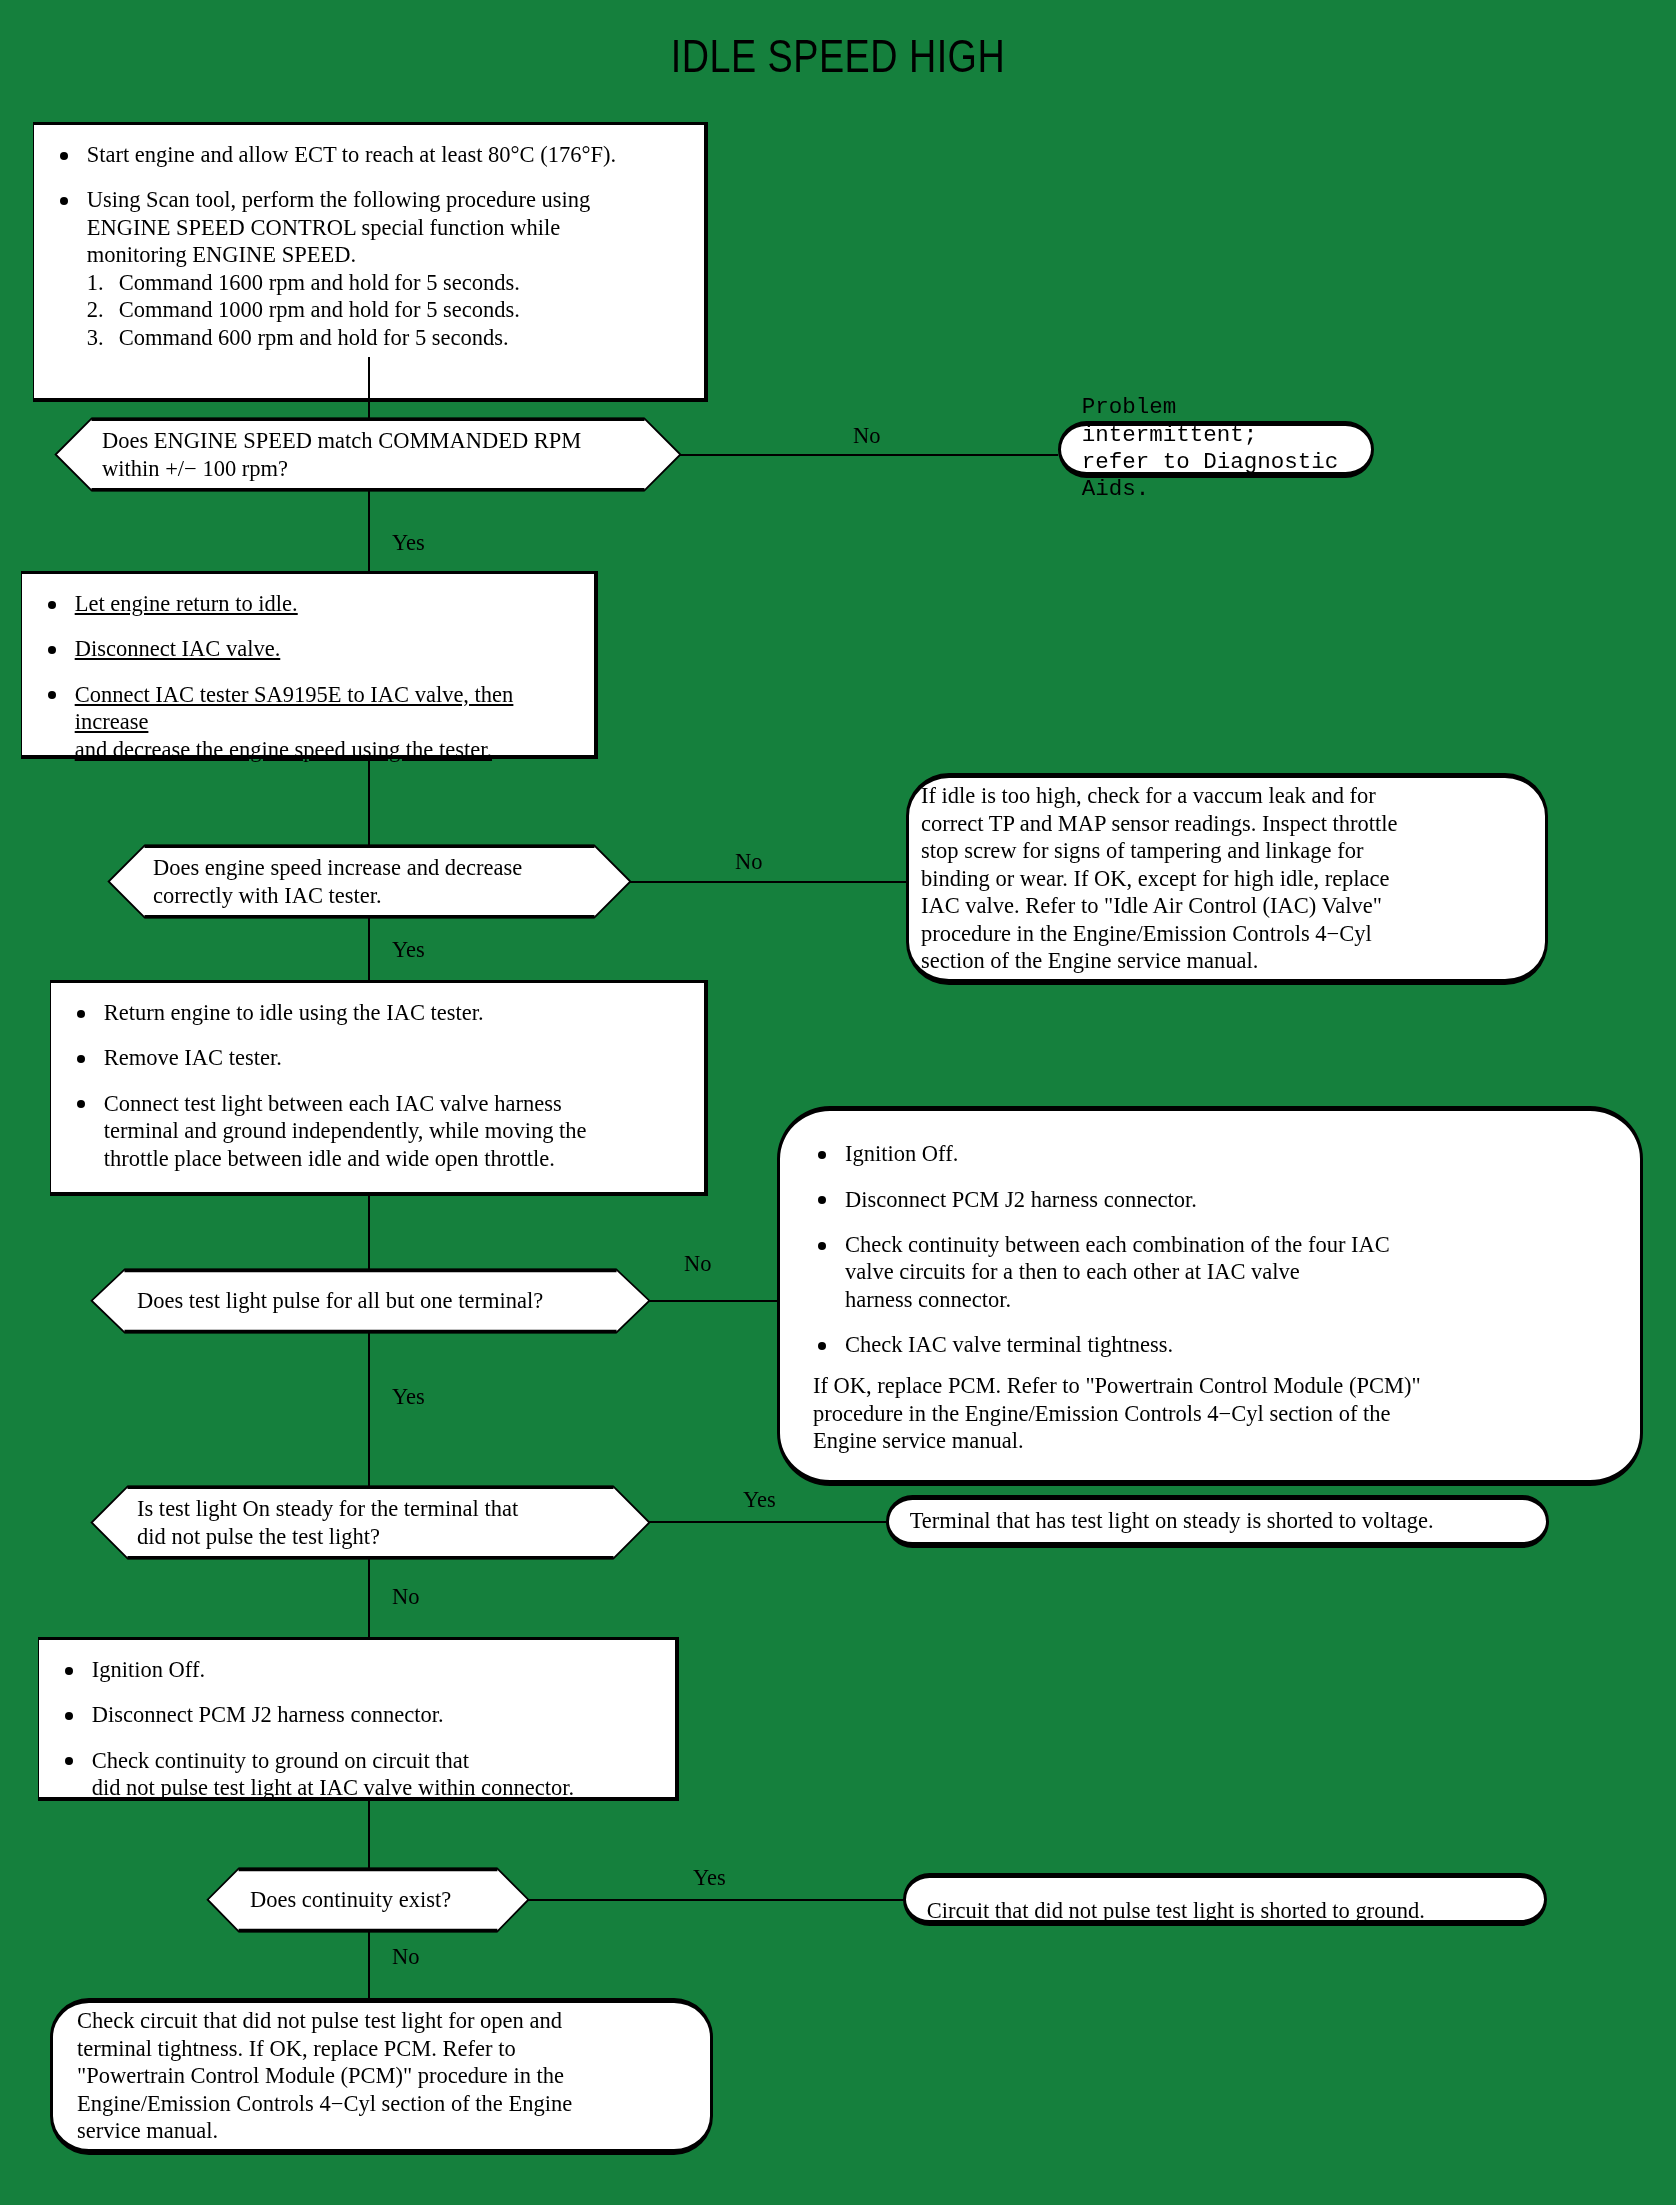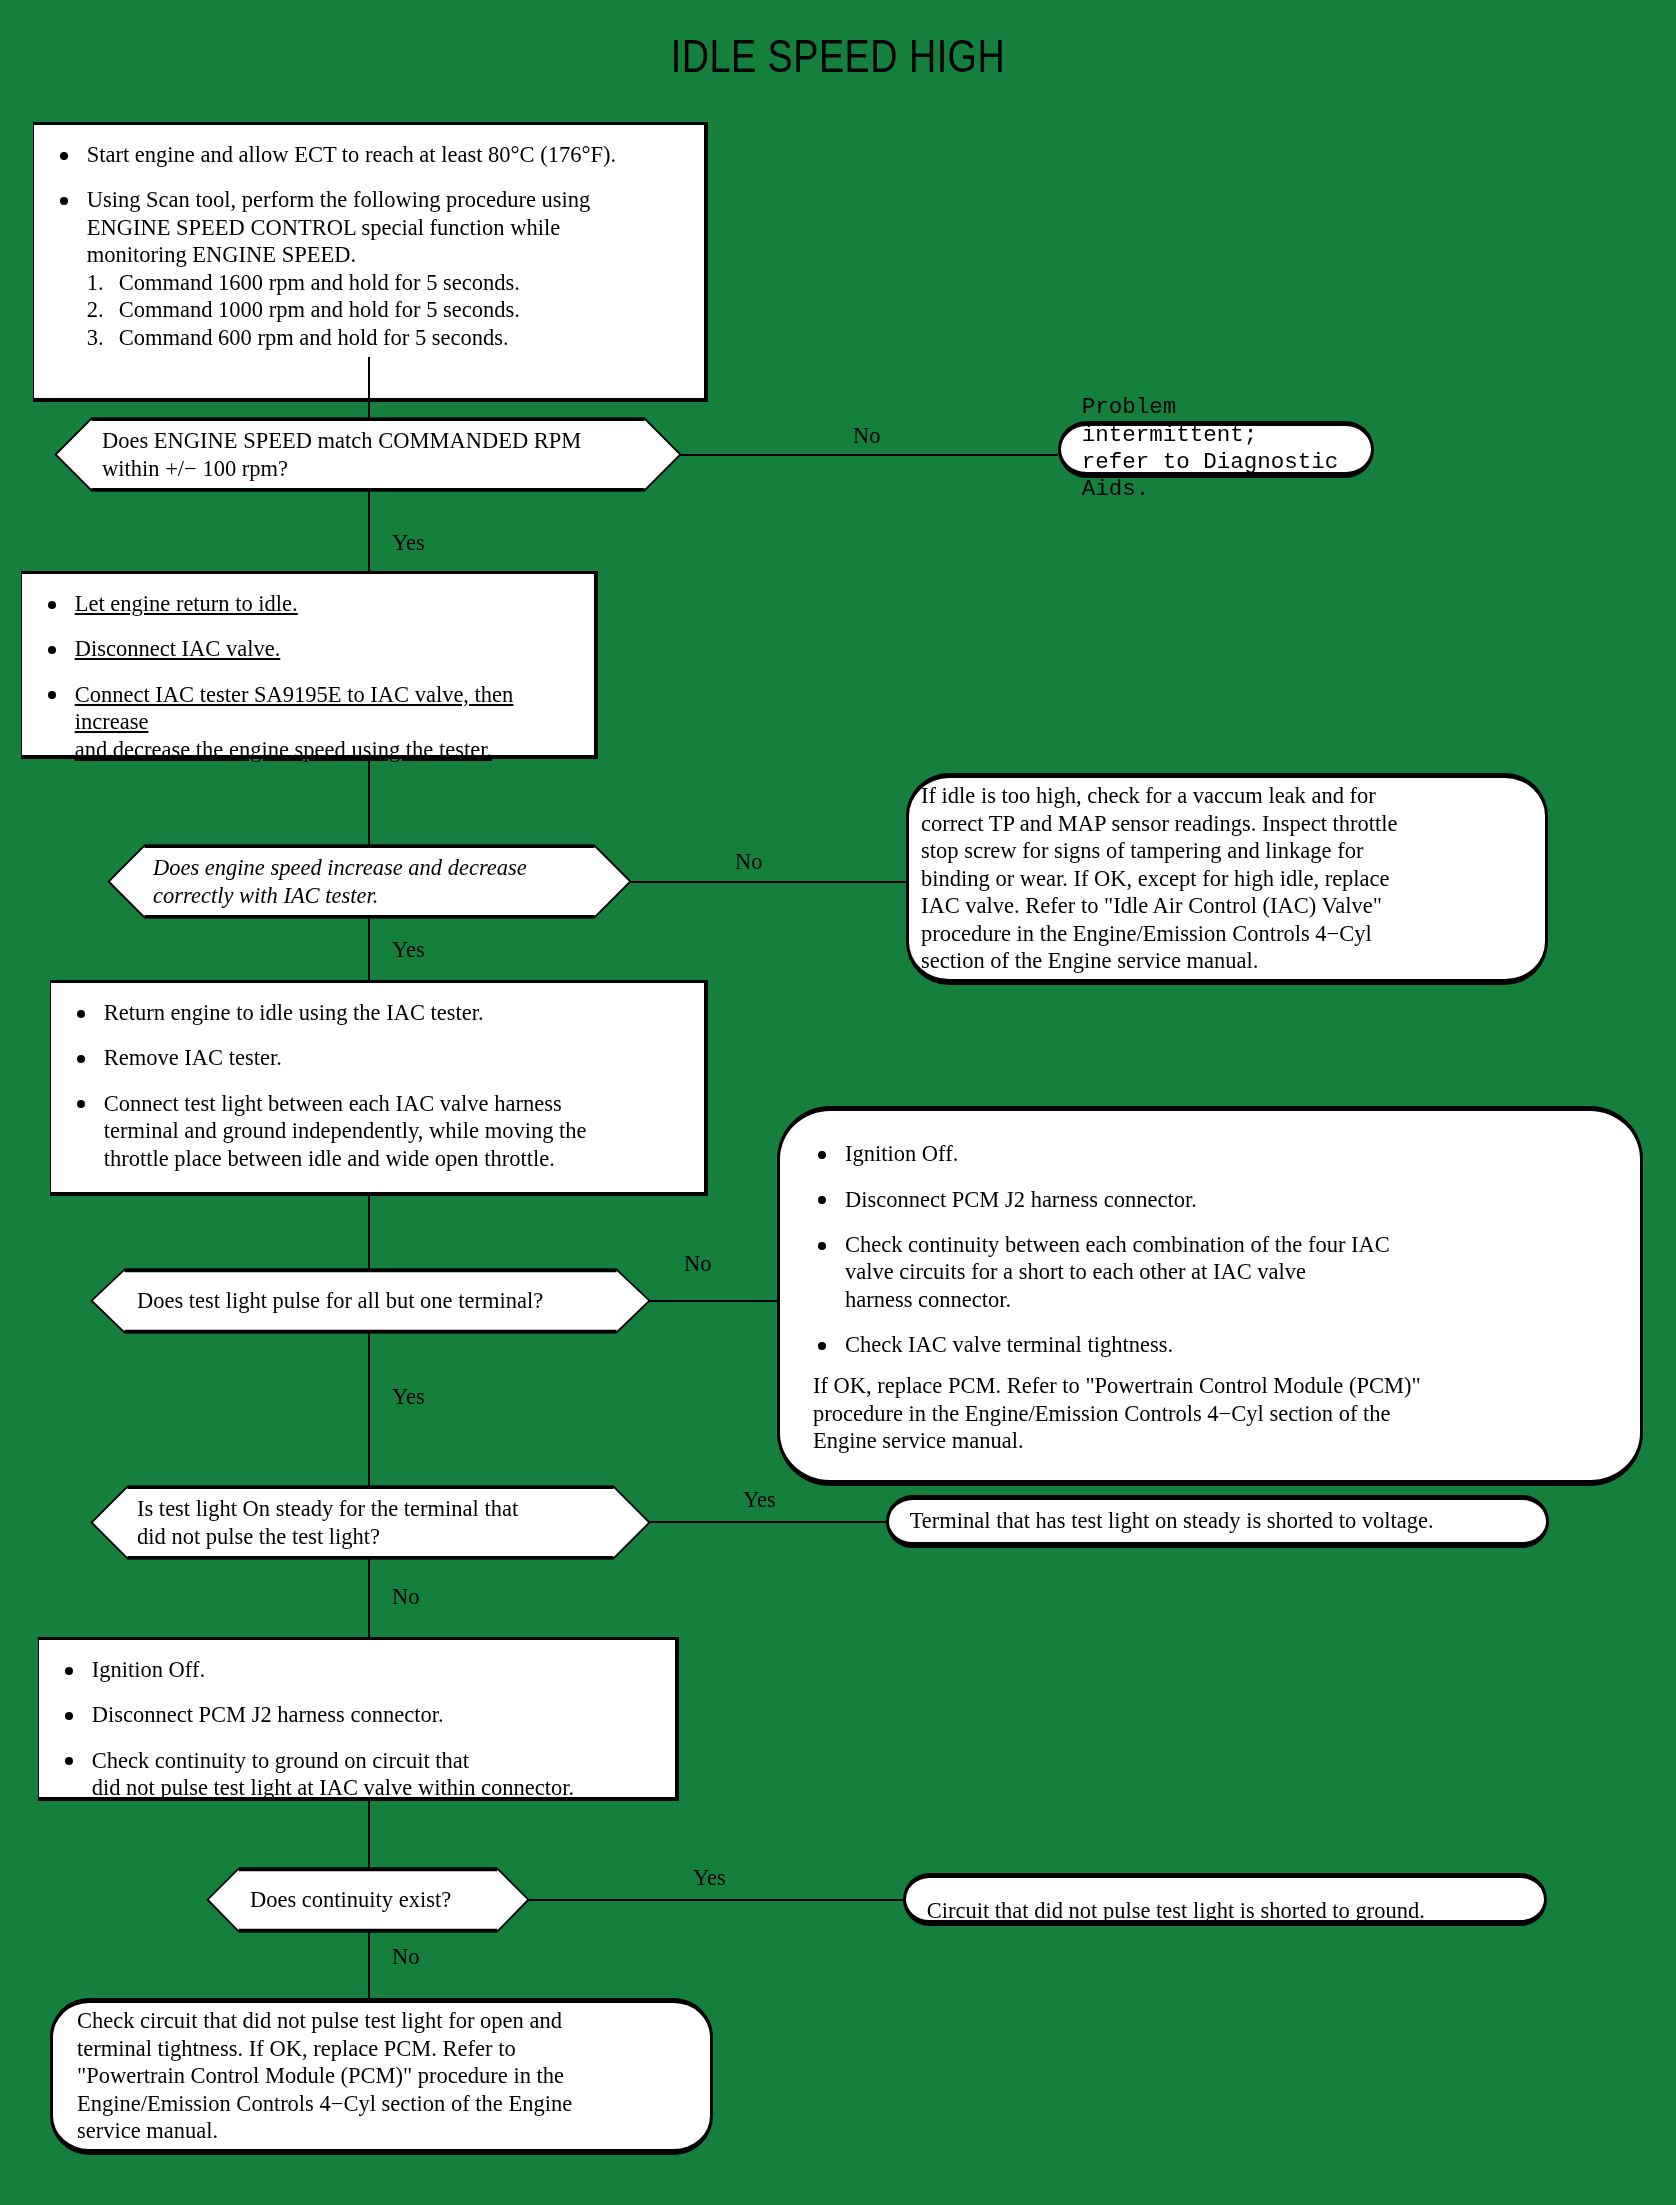--- a/index.html
+++ b/index.html
@@ -214,21 +214,21 @@
   </div>
 
   <div class="vline" style="left:368px; top:760px; height:85px;"></div>
 
   <div class="hexwrap" style="left:108px; top:845px; width:523px; height:73px;">
     <svg width="523" height="73" viewBox="0 0 860 120">
       <polygon points="60,1 800,1 859,60 800,119 60,119 1,60" fill="#ffffff" stroke="#000000" stroke-width="3"></polygon>
       <line x1="60" y1="2" x2="800" y2="2" stroke="#000000" stroke-width="6"></line>
       <line x1="60" y1="118" x2="800" y2="118" stroke="#000000" stroke-width="6"></line>
     </svg>
-    <div class="hextext fs-main" style="padding-left:45px; padding-right:30px;font-style:italic;">
+    <div class="hextext fs-main" style="padding-left:45px; padding-right:30px;">
       <div>
         <div>Does engine speed increase and decrease</div>
         <div>correctly with IAC tester.</div>
       </div>
     </div>
   </div>
 
   <div class="hline" style="left:630px; top:881px; width:286px;"></div>
   <div class="branch-label fs-lbl" style="left:735px; top:851px;">No</div>
 
@@ -285,21 +285,21 @@
     <div class="term-inner" style="padding:14.6px 28px 11px 33px;">
       <ul class="bul">
         <li>
           <span>Ignition Off.</span>
         </li>
         <li>
           <span>Disconnect PCM J2 harness connector.</span>
         </li>
         <li>
           <div>Check continuity between each combination of the four IAC</div>
-          <div>valve circuits for a short to each other at IAC valve</div>
+          <div>valve circuits for a then to each other at IAC valve</div>
           <div>harness connector.</div>
         </li>
         <li>
           <span>Check IAC valve terminal tightness.</span>
         </li>
       </ul>
       <div class="sub-gap"></div>
       <div class="plain-para">
         <div>If OK, replace PCM. Refer to "Powertrain Control Module (PCM)"</div>
         <div>procedure in the Engine/Emission Controls 4−Cyl section of the</div>

